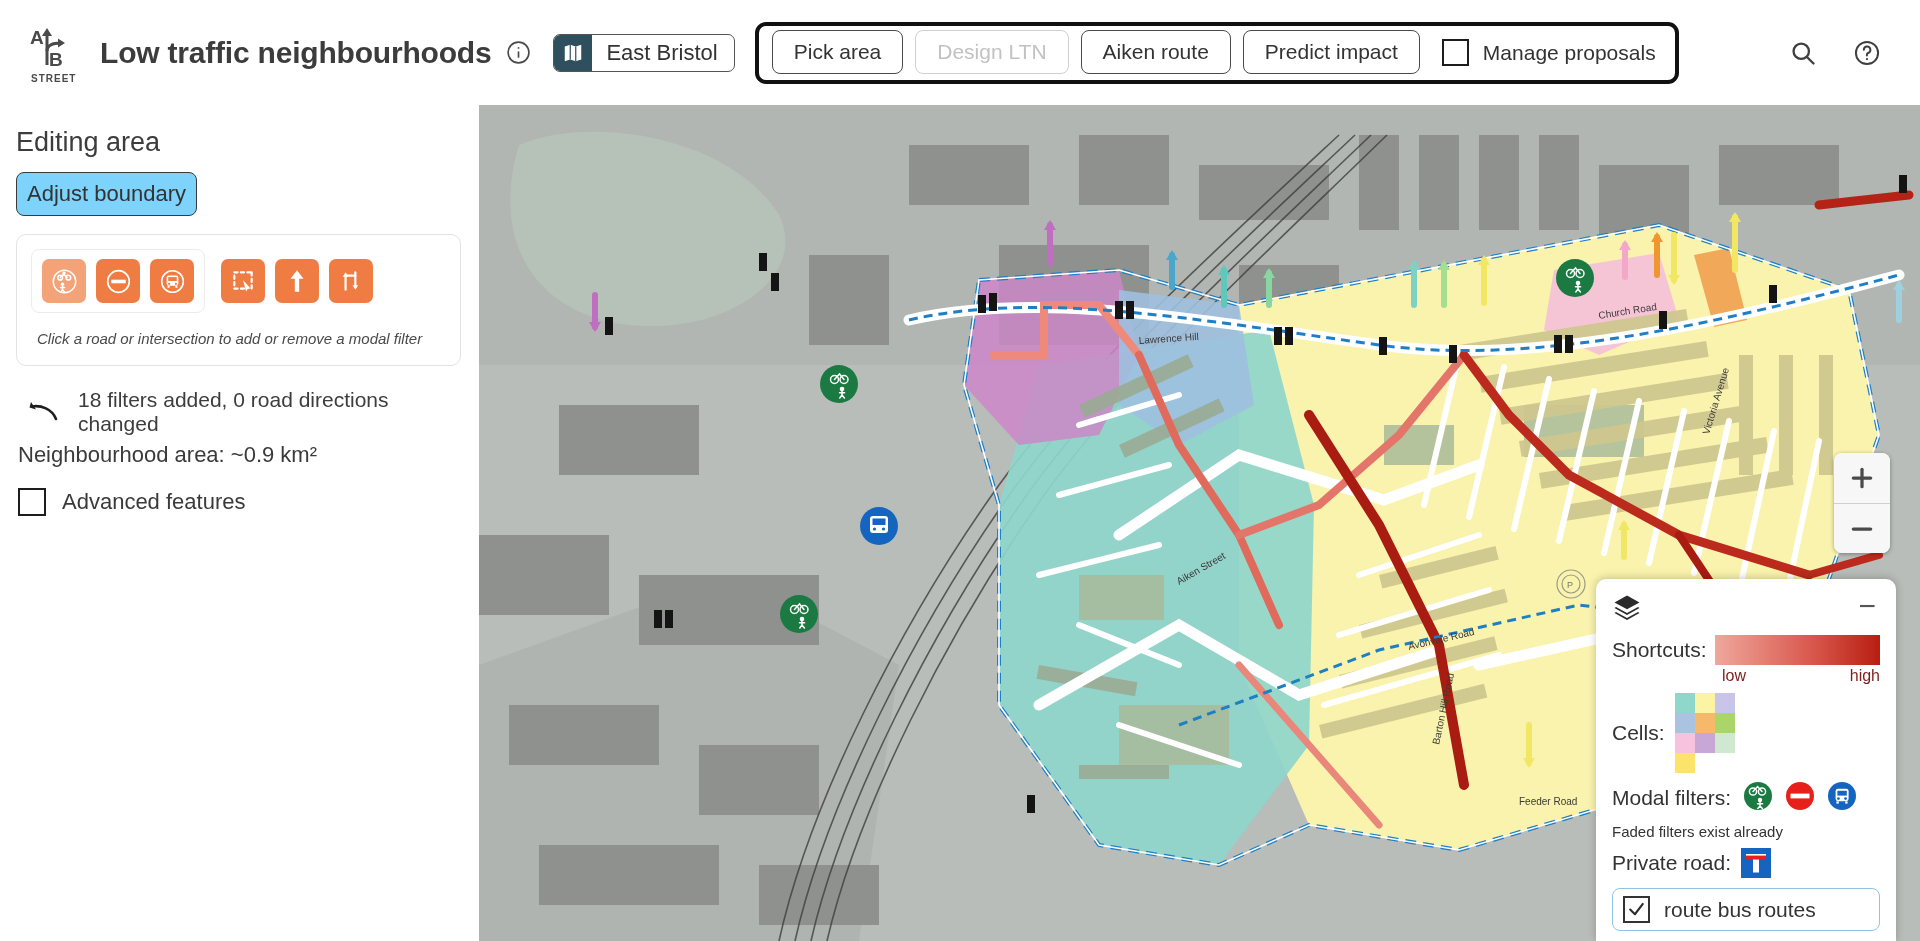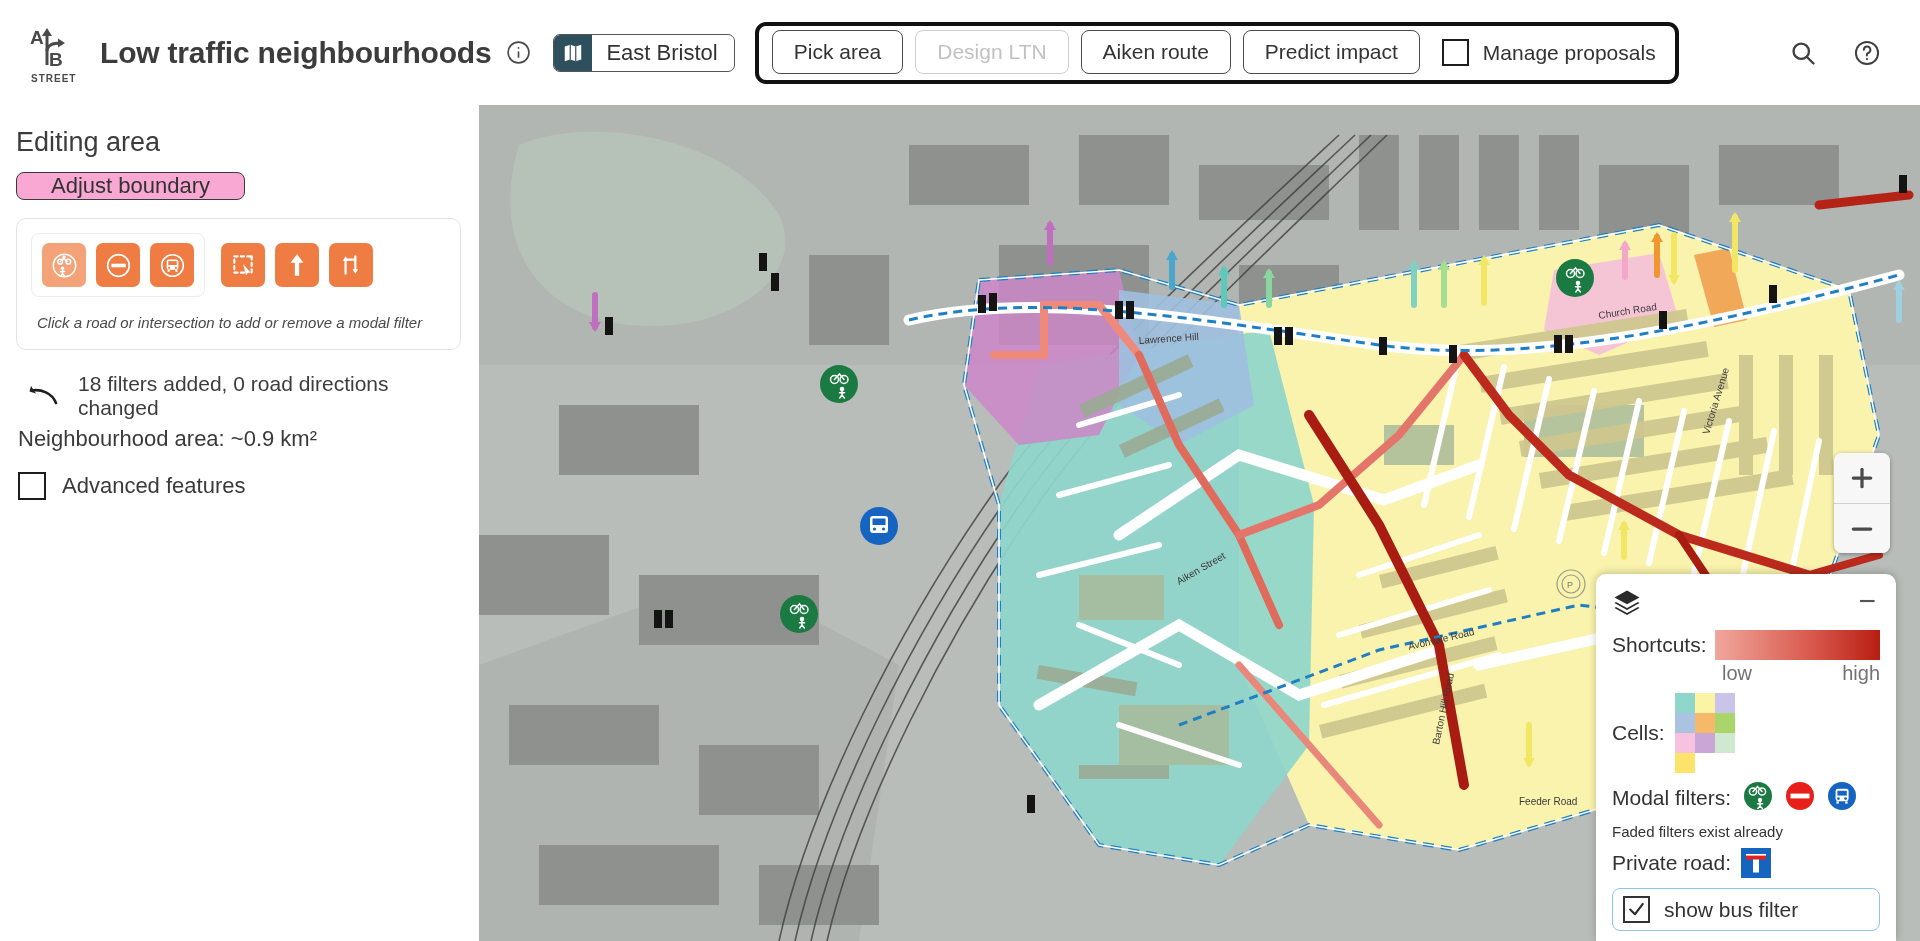--- a/index.html
+++ b/index.html
@@ -134,25 +134,25 @@
     z-index: 20;
   }
   .side-title {
     font-size: 27px;
     font-weight: normal;
     color: #3c3c3c;
     margin: 0 0 14px 0;
   }
   .adjust-btn {
     display: inline-flex; align-items: center;
-    height: 28px;
-    padding: 0 34px;
+    height: 44px;
+    padding: 0 10px;
     border: 1.5px solid #3a3a3a;
     border-radius: 8px;
-    background: #f9a8d4;
+    background: #7dd3fc;
     font-size: 22px;
     color: #333;
     cursor: pointer;
     font-family: "Liberation Sans", sans-serif;
   }
   .tools-card {
     margin-top: 18px;
     border: 1.5px solid #e3e3e3;
     border-radius: 10px;
     padding: 14px 14px 16px 14px;
@@ -236,21 +236,21 @@
   }
   .legend-head { display: flex; align-items: center; justify-content: space-between; margin-bottom: 4px; }
   .legend-min { font-size: 30px; line-height: 14px; color: #555; cursor: pointer; padding: 0 4px 8px 4px; }
   .legend-row { display: flex; align-items: center; margin-top: 8px; }
   .legend-label { font-size: 21px; color: #333; white-space: nowrap; }
   .grad {
     flex: 1 1 auto; height: 30px; margin-left: 8px;
     background: linear-gradient(90deg,#f0a79c 0%,#d8564b 60%,#b81e12 100%);
   }
   .grad-labels { display:flex; justify-content: space-between; margin-top: 2px; padding-left: 110px; }
-  .grad-labels span { font-size: 20px; color: #737373; }
+  .grad-labels span { font-size: 16px; color: #7f1d1d; }
   .cells-grid {
     margin-left: 10px;
     display: grid;
     grid-template-columns: repeat(3, 20px);
     grid-auto-rows: 20px;
     gap: 0;
   }
   .cells-grid i { display: block; width: 20px; height: 20px; }
   .mf-icons { display: flex; gap: 12px; margin-left: 12px; align-items: center; }
   .mf-note { font-size: 15px; color: #333; margin-top: 8px; }
@@ -777,18 +777,18 @@
             </svg>
           </span>
         </div>
 
         <label class="busroutes">
           <span class="cbox">
             <svg width="19" height="19" viewBox="0 0 24 24" fill="none" stroke="#2b2b2b" stroke-width="2.6" stroke-linecap="round" stroke-linejoin="round">
               <polyline points="4,12 10,18 20,5"></polyline>
             </svg>
           </span>
-          <span>show bus filter</span>
+          <span>route bus routes</span>
         </label>
       </div>
     </div>
   </div>
 </div>
 
 </body></html>

